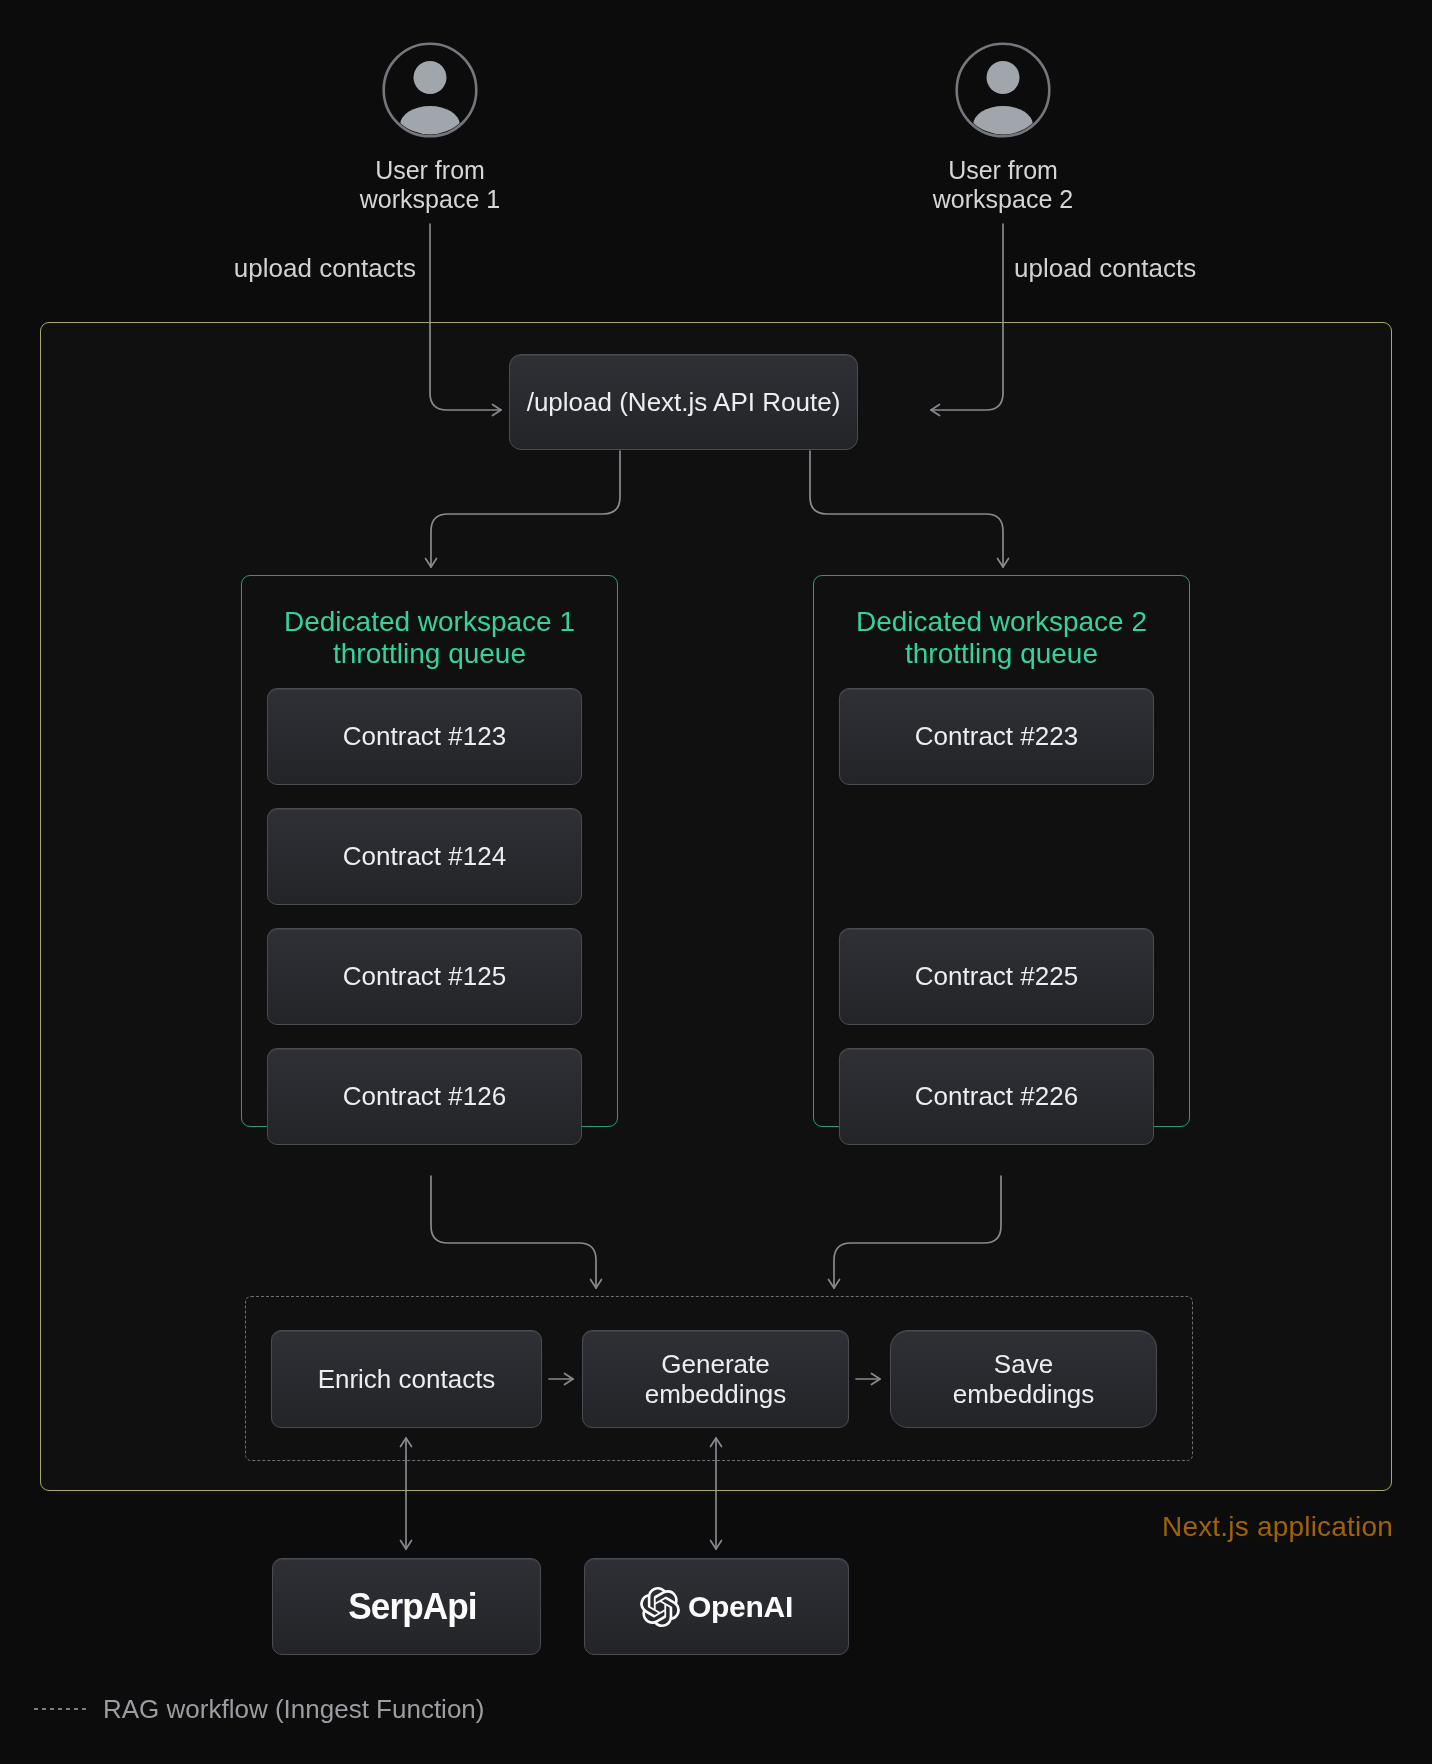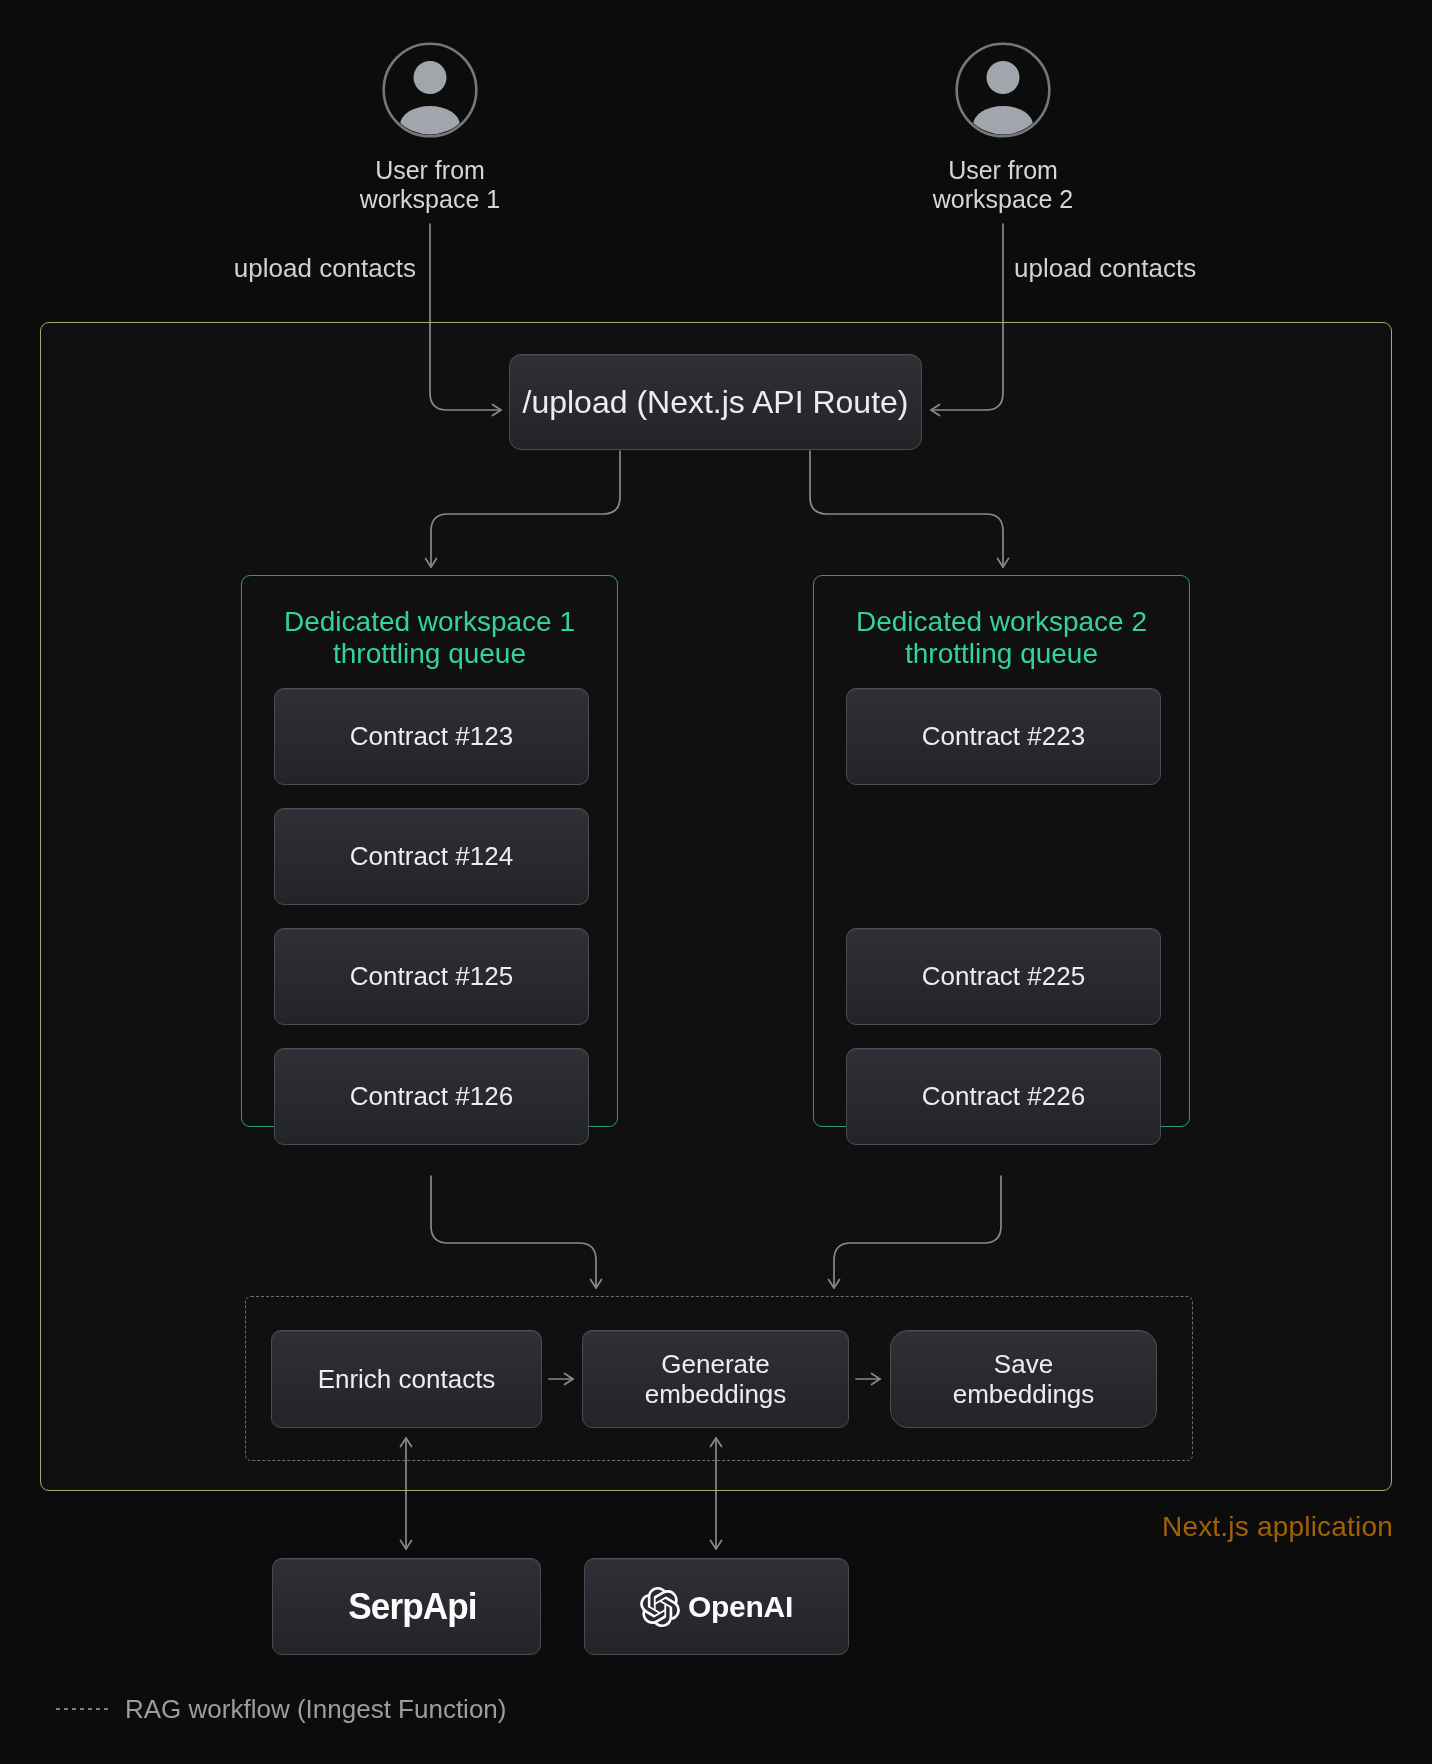--- a/index.html
+++ b/index.html
@@ -36,35 +36,35 @@
   .edge-label.e2 { left: 1014px; text-align: left; }
   .box {
     position: absolute;
     border: 1px solid #4b4c53; border-radius: 10px;
     background: linear-gradient(180deg, #2f3036 0%, #232428 100%);
     box-shadow: inset 0 1px 0 rgba(255,255,255,0.07);
     display: flex; align-items: center; justify-content: center;
     color: #ededef; text-align: center; white-space: pre-line;
   }
   .upload-box {
-    left: 509px; top: 354px; width: 413px; height: 96px;
-    border-radius: 12px; font-size: 32px;
+    left: 509px; top: 354px; width: 349px; height: 96px;
+    border-radius: 12px; font-size: 26px;
   }
   .queue {
     position: absolute; top: 575px; width: 377px; height: 552px;
     border: 1px solid #2a9c73; border-radius: 9px;
   }
   .queue.q1 { left: 241px; }
   .queue.q2 { left: 813px; }
   .queue-title {
     position: absolute; top: 30px; left: 0; width: 100%;
     text-align: center; color: #34d399;
     font-size: 28px; line-height: 32px; white-space: pre-line;
   }
-  .contract { left: 32px; width: 315px; height: 97px; font-size: 26px; }
+  .contract { left: 25px; width: 315px; height: 97px; font-size: 26px; }
   .contract.c0 { top: 112px; }
   .contract.c1 { top: 232px; }
   .contract.c2 { top: 352px; }
   .contract.c3 { top: 472px; }
   .rag-box {
     position: absolute; left: 245px; top: 1296px; width: 948px; height: 165px;
     border: 1px dashed #6e6e74; border-radius: 6px;
   }
   .step { top: 1330px; height: 98px; font-size: 26px; line-height: 30px; }
   .step.s0 { left: 271px; width: 271px; }
@@ -76,21 +76,21 @@
   .serpapi-text {
     font-size: 37px; font-weight: 700; letter-spacing: -1px;
     color: #fbfbfc; transform: scaleX(0.95);
   }
   .openai-inner { display: flex; align-items: center; gap: 8px; }
   .openai-text { font-size: 30px; font-weight: 700; color: #fbfbfc; letter-spacing: -0.3px; text-align: right; }
   .nextjs-label {
     position: absolute; left: 993px; top: 1511px; width: 400px;
     text-align: right; font-size: 28px; letter-spacing: 0.2px; color: #a16207;
   }
-  .legend { position: absolute; left: 56px; top: 1694px; display: flex; align-items: center; }
+  .legend { position: absolute; left: 34px; top: 1694px; display: flex; align-items: center; }
   .legend-swatch {
     width: 54px; height: 2px; margin-right: 15px;
     background: repeating-linear-gradient(90deg, #7e7e84 0px, #7e7e84 4px, transparent 4px, transparent 8px);
   }
   .legend-text { font-size: 26px; color: #9c9ca2; line-height: 30px; }
 </style>
 </head>
 <body>
 
 <div class="canvas">

